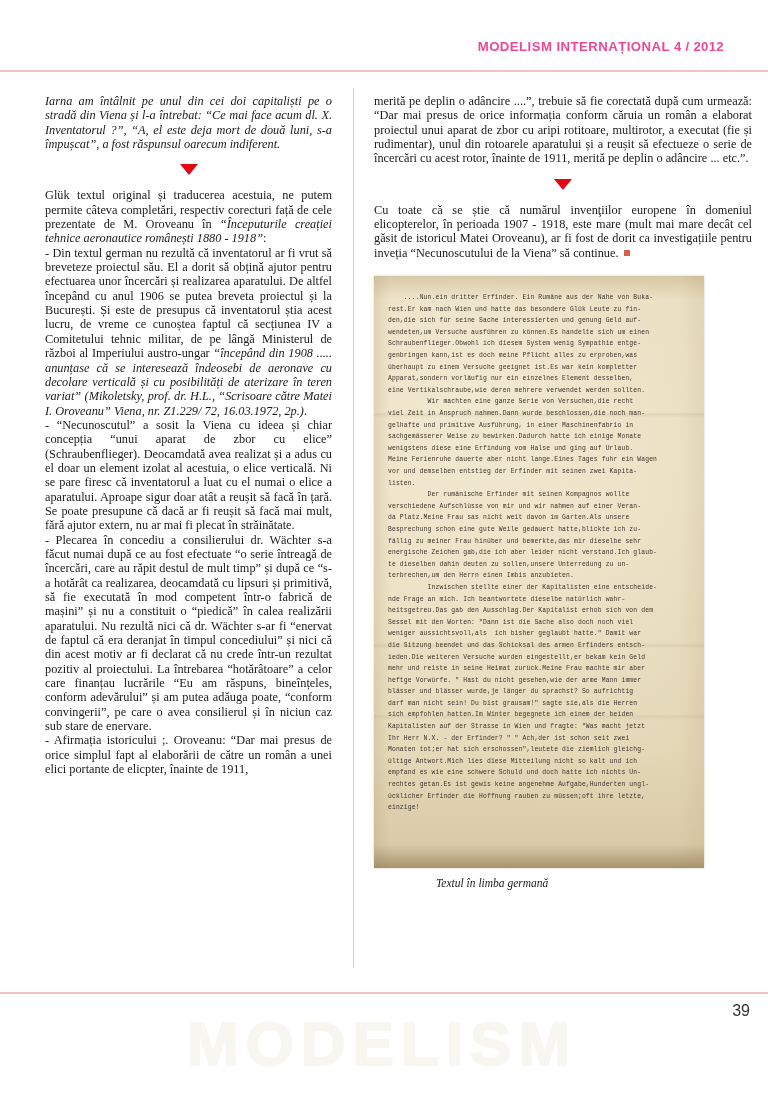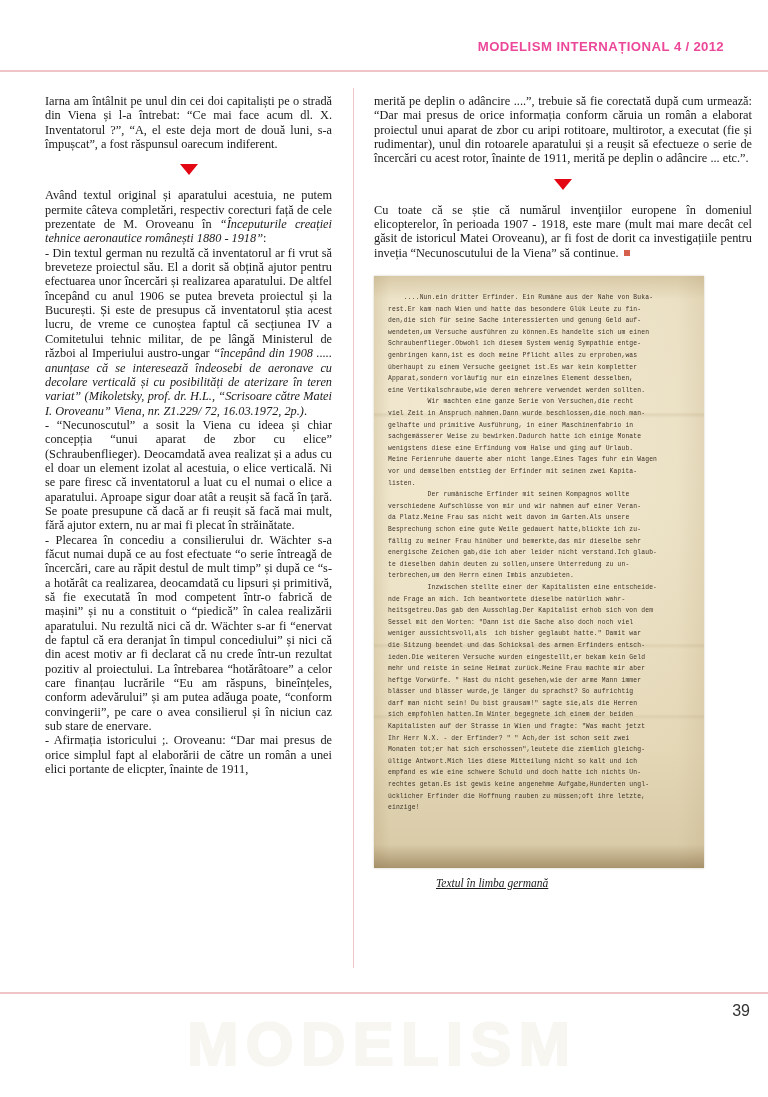--- a/index.html
+++ b/index.html
@@ -73,39 +73,38 @@
     background: #f0c4c6;
   }
 
   .para {
     margin: 0;
     text-align: justify;
     font-size: 12.3px;
     line-height: 14.35px;
     hyphens: none;
   }
-  .para.italic { }
+  .para.italic { font-style: italic; }
   .para .it { font-style: italic; }
 
   .tri {
     display: block;
     width: 0;
     height: 0;
     margin: 13px auto 13px auto;
     border-left: 9px solid transparent;
     border-right: 9px solid transparent;
     border-top: 11px solid #e30613;
   }
 
   
   #scan-figure {
     position: relative;
     margin-top: 16px;
     width: 330px;
-    text-decoration: underline;
   }
   #scan-paper {
     position: relative;
     width: 330px;
     height: 592px;
     background:
       linear-gradient(to right, rgba(150,120,70,0.16) 0%, rgba(150,120,70,0.0) 5%, rgba(0,0,0,0) 92%, rgba(150,120,70,0.10) 100%),
       linear-gradient(to bottom, rgba(168,140,88,0.30) 0%, rgba(168,140,88,0.02) 4%, rgba(0,0,0,0) 40%, rgba(0,0,0,0) 80%, rgba(150,120,70,0.12) 96%, rgba(120,92,50,0.55) 100%),
       radial-gradient(ellipse 120% 70% at 30% 20%, #f2ead2 0%, #ece2c6 55%, #e3d7b6 100%);
     box-shadow: 0 0 2px rgba(120,100,60,0.35);
@@ -200,21 +199,21 @@
 <div id="content">
 
   <div id="column-divider"></div>
 
   <div class="column" id="left-column">
 
     <p class="para italic">Iarna am întâlnit pe unul din cei doi capitaliști pe o stradă din Viena și l-a întrebat: “Ce mai face acum dl. X. Inventatorul ?”, “A, el este deja mort de două luni, s-a împușcat”, a fost răspunsul oarecum indiferent.</p>
 
     <div class="tri"></div>
 
-    <p class="para"><span>Având textul original și aparatului acestuia, ne putem permite câteva completări, respectiv corecturi față de cele prezentate de M. Oroveanu în </span><span class="it">“Începuturile creației tehnice aeronautice românești 1880 - 1918”</span><span>:</span></p>
+    <p class="para"><span>Glük textul original și traducerea acestuia, ne putem permite câteva completări, respectiv corecturi față de cele prezentate de M. Oroveanu în </span><span class="it">“Începuturile creației tehnice aeronautice românești 1880 - 1918”</span><span>:</span></p>
 
     <p class="para"><span>- Din textul german nu rezultă că inventatorul ar fi vrut să breveteze proiectul său. El a dorit să obțină ajutor pentru efectuarea unor încercări și realizarea aparatului. De altfel începând cu anul 1906 se putea breveta proiectul și la București. Și este de presupus că inventatorul știa acest lucru, de vreme ce cunoștea faptul că secțiunea IV a Comitetului tehnic militar, de pe lângă Ministerul de război al Imperiului austro-ungar </span><span class="it">“începând din 1908 ..... anunțase că se interesează îndeosebi de aeronave cu decolare verticală și cu posibilități de aterizare în teren variat”</span><span class="it"> (Mikoletsky, prof. dr. H.L., </span><span class="it">“Scrisoare către Matei I. Oroveanu” Viena, nr. Z1.229/ 72, 16.03.1972, 2p.)</span><span>.</span></p>
 
     <p class="para">- “Necunoscutul” a sosit la Viena cu ideea și chiar concepția “unui aparat de zbor cu elice” (Schraubenflieger). Deocamdată avea realizat și a adus cu el doar un element izolat al acestuia, o elice verticală. Ni se pare firesc că inventatorul a luat cu el numai o elice a aparatului. Aproape sigur doar atât a reușit să facă în țară. Se poate presupune că dacă ar fi reușit să facă mai mult, fără ajutor extern, nu ar mai fi plecat în străinătate.</p>
     <p class="para">- Plecarea în concediu a consilierului dr. Wächter s-a făcut numai după ce au fost efectuate “o serie întreagă de încercări, care au răpit destul de mult timp” și după ce “s-a hotărât ca realizarea, deocamdată cu lipsuri și primitivă, să fie executată în mod competent într-o fabrică de mașini” și nu a constituit o “piedică” în calea realizării aparatului. Nu rezultă nici că dr. Wächter s-ar fi “enervat de faptul că era deranjat în timpul concediului” și nici că din acest motiv ar fi declarat că nu crede într-un rezultat pozitiv al proiectului. La întrebarea “hotărâtoare” a celor care finanțau lucrările “Eu am răspuns, bineînțeles, conform adevărului” și am putea adăuga poate, “conform convingerii”, pe care o avea consilierul și în niciun caz sub stare de enervare.</p>
     <p class="para">- Afirmația istoricului ;. Oroveanu: “Dar mai presus de orice simplul fapt al elaborării de către un român a unei elici portante de elicpter, înainte de 1911,</p>
   </div>
 
   <div class="column" id="right-column">
 

